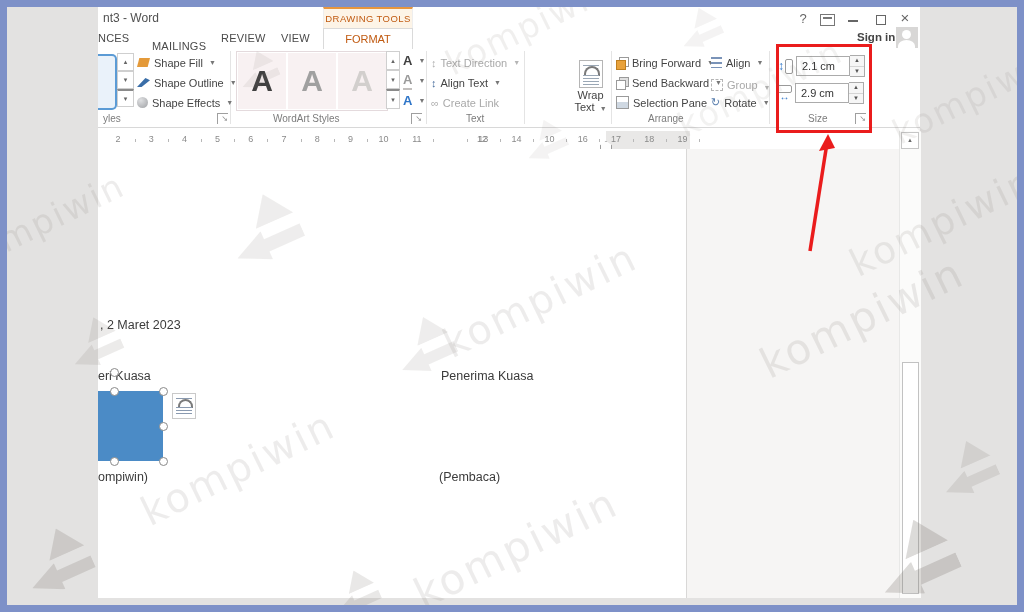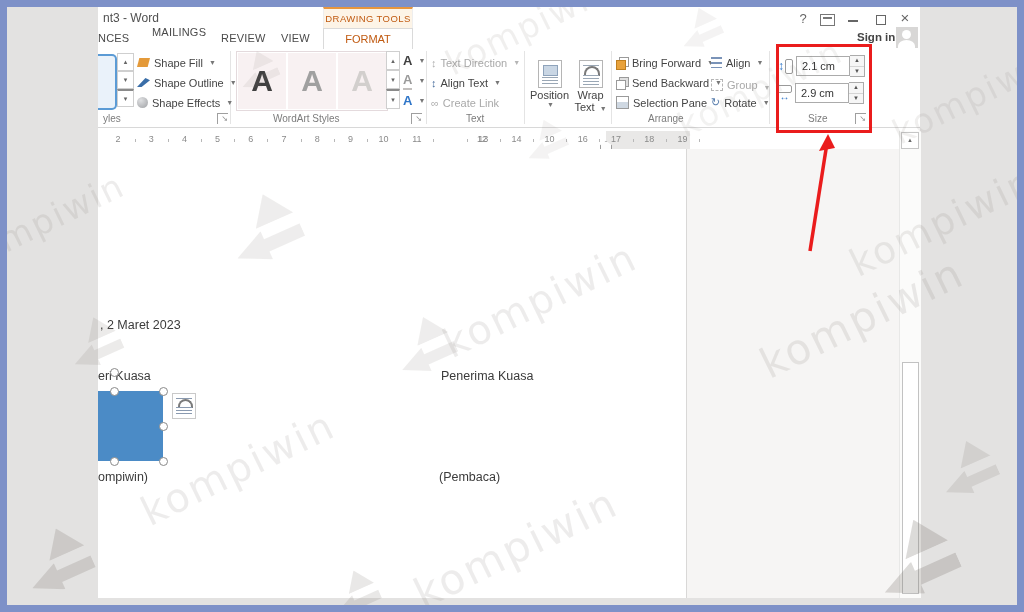--- a/index.html
+++ b/index.html
@@ -125,21 +125,21 @@
     <div class="abs ctx-group" style="left:225px;top:0;">DRAWING TOOLS</div>
     <span class="abs winbtn" style="left:695px;top:4px;">?</span>
     <span class="abs ribbon-disp" style="left:722px;top:7px;"></span>
     <span class="abs min-ic" style="left:750px;top:13px;"></span>
     <span class="abs rest-ic" style="left:778px;top:8px;"></span>
     <span class="abs winbtn" style="left:797px;top:2px;font-size:15px;">×</span>
     <span class="abs signin" style="left:759px;top:24px;font-weight:bold;">Sign in</span>
     <div class="abs avatar" style="left:798px;top:20px;"></div>
 
     <span class="abs tab" style="left:0;top:25px;">NCES</span>
-    <span class="abs tab" style="left:54px;top:19px;">MAILINGS</span>
+    <span class="abs tab" style="left:54px;top:33px;">MAILINGS</span>
     <span class="abs tab" style="left:123px;top:25px;">REVIEW</span>
     <span class="abs tab" style="left:183px;top:25px;">VIEW</span>
     <div class="abs tab-active" style="left:225px;top:21px;">FORMAT</div>
 
     <div class="abs" style="left:0;top:120px;width:822px;height:1px;background:#d8d8d8;"></div>
     <div class="abs gdiv" style="left:132px;top:44px;"></div>
     <div class="abs gdiv" style="left:328px;top:44px;"></div>
     <div class="abs gdiv" style="left:426px;top:44px;"></div>
     <div class="abs gdiv" style="left:513px;top:44px;"></div>
     <div class="abs gdiv" style="left:671px;top:44px;"></div>
@@ -198,30 +198,20 @@
       <span style="font-size:11px;color:#4a6f9e;">↕</span>
       <span>Align Text</span>
         <span class="caret">▼</span>
     </div>
     <div class="abs rrow dis" style="left:333px;top:87px;">
       <span style="font-size:11px;color:#b0b0b0;">∞</span>
       <span>Create Link</span>
     </div>
     <span class="abs glabel" style="left:368px;top:106px;">Text</span>
 
-    <div class="abs bigbtn" style="left:431px;">
-      <div class="pageic">
-          <span class="img"></span>
-          <i style="top:16px;"></i>
-          <i style="top:19px;"></i>
-          <i style="top:22px;"></i>
-        </div>
-      <div>Position</div>
-      <div class="caret">▼</div>
-    </div>
     <div class="abs bigbtn" style="left:472px;">
       <div class="pageic">
           <span class="arc"></span>
           <i style="top:4px;"></i>
           <i style="top:14px;"></i>
           <i style="top:17px;"></i>
           <i style="top:20px;"></i>
           <i style="top:23px;"></i>
         </div>
       <div>Wrap</div>

